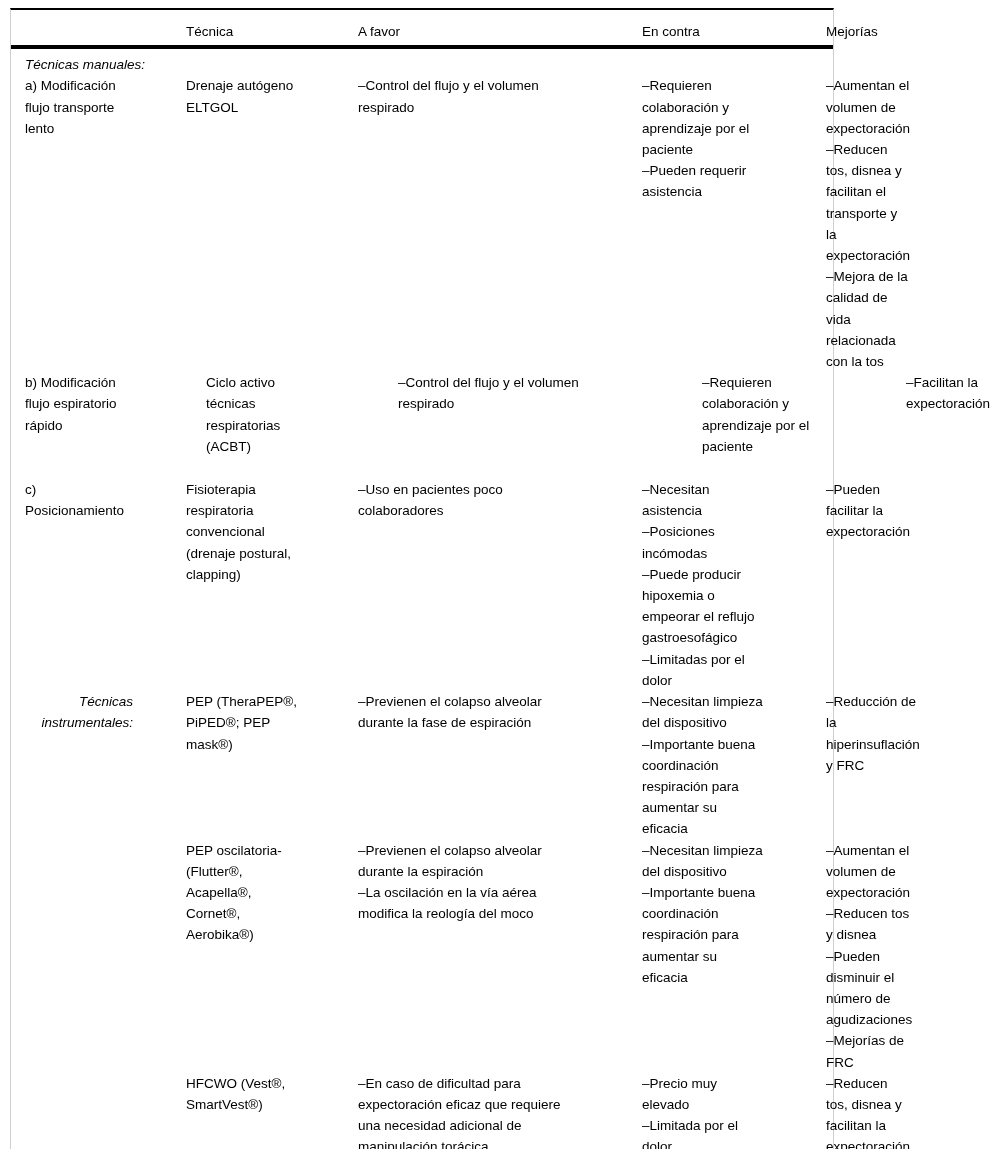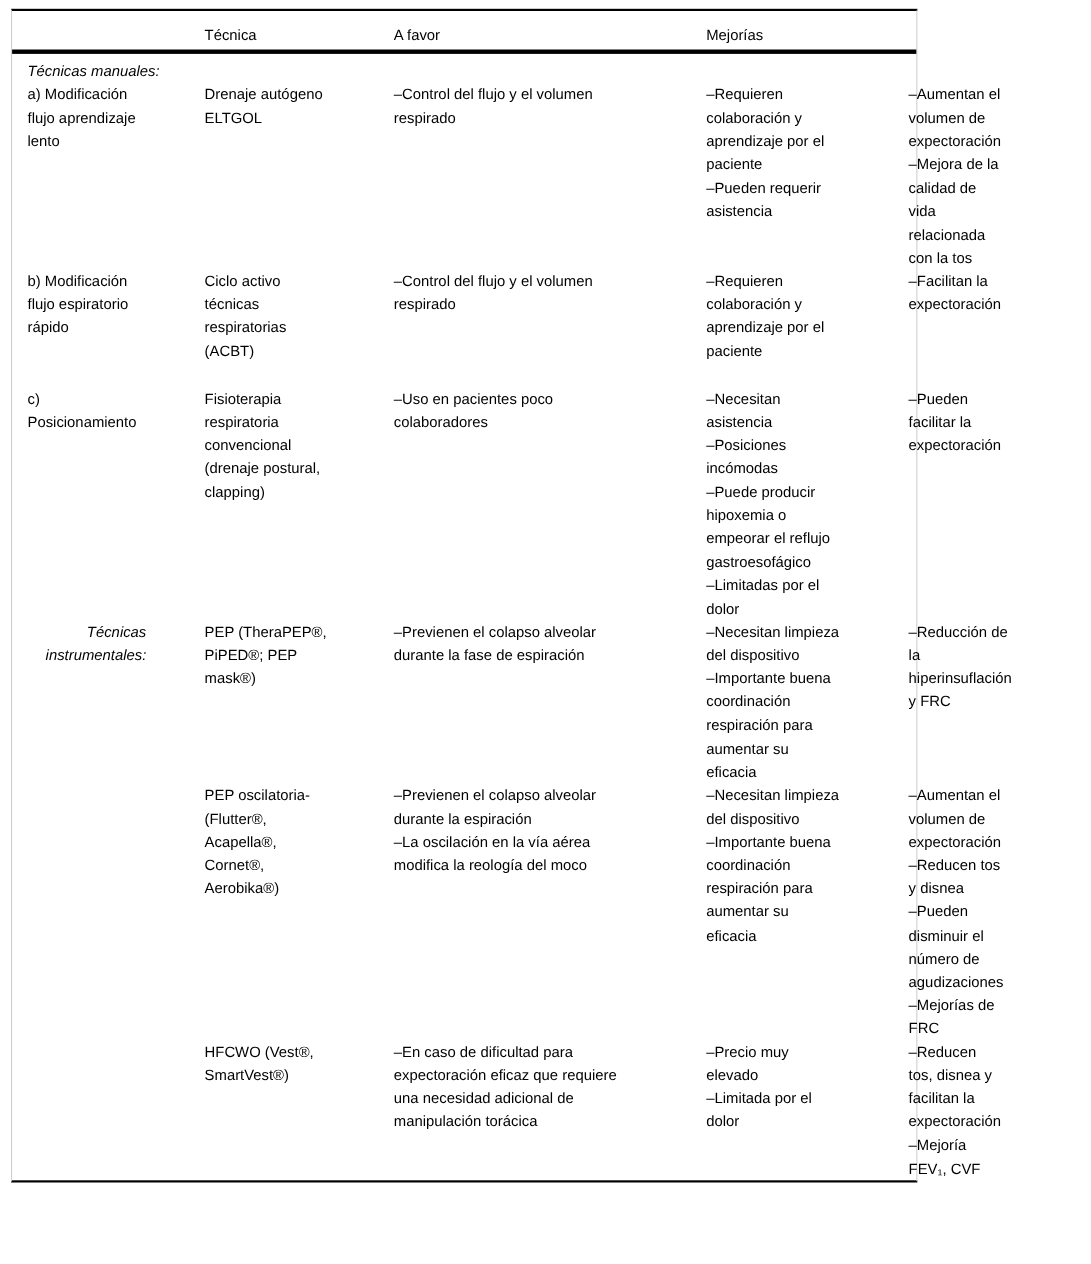--- a/index.html
+++ b/index.html
@@ -43,49 +43,51 @@
   .c1 { padding-right: 60px; }
   .c2 { padding-right: 68px; }
   .c3 { padding-right: 62px; }
   .c4 { padding-right: 43px; }
   .section-row {
     display: block;
     padding: 5px 0 0 14px;
     font-style: italic;
   }
   .italic { font-style: italic; text-align: right; }
-  .row-spaced { padding-bottom: 22px; }
+  .row-spaced { padding-bottom: 22px; gap: 20px; }
   .bullet { display: block; }
 </style>
 </head>
 <body>
 
 <div class="table">
 
   <div class="row header-row">
     <div class="cell c0"></div>
     <div class="cell c1">Técnica</div>
     <div class="cell c2">A favor</div>
+    <div class="cell c3">En contra</div>
     <div class="cell c4">Mejorías</div>
   </div>
 
   <div class="section-row">Técnicas manuales:</div>
 
   <div class="row">
-    <div class="cell c0">a) Modificación flujo aprendizaje lento</div>
+    <div class="cell c0">a) Modificación flujo transporte lento</div>
     <div class="cell c1">Drenaje autógeno ELTGOL</div>
     <div class="cell c2">
       <div class="bullet">–Control del flujo y el volumen respirado</div>
     </div>
     <div class="cell c3">
       <div class="bullet">–Requieren colaboración y aprendizaje por el paciente</div>
       <div class="bullet">–Pueden requerir asistencia</div>
     </div>
     <div class="cell c4">
       <div class="bullet">–Aumentan el volumen de expectoración</div>
+      <div class="bullet">–Reducen tos, disnea y facilitan el transporte y la expectoración</div>
       <div class="bullet">–Mejora de la calidad de vida relacionada con la tos</div>
     </div>
   </div>
 
   <div class="row row-spaced">
     <div class="cell c0">b) Modificación flujo espiratorio rápido</div>
     <div class="cell c1">Ciclo activo técnicas respiratorias (ACBT)</div>
     <div class="cell c2">
       <div class="bullet">–Control del flujo y el volumen respirado</div>
     </div>

